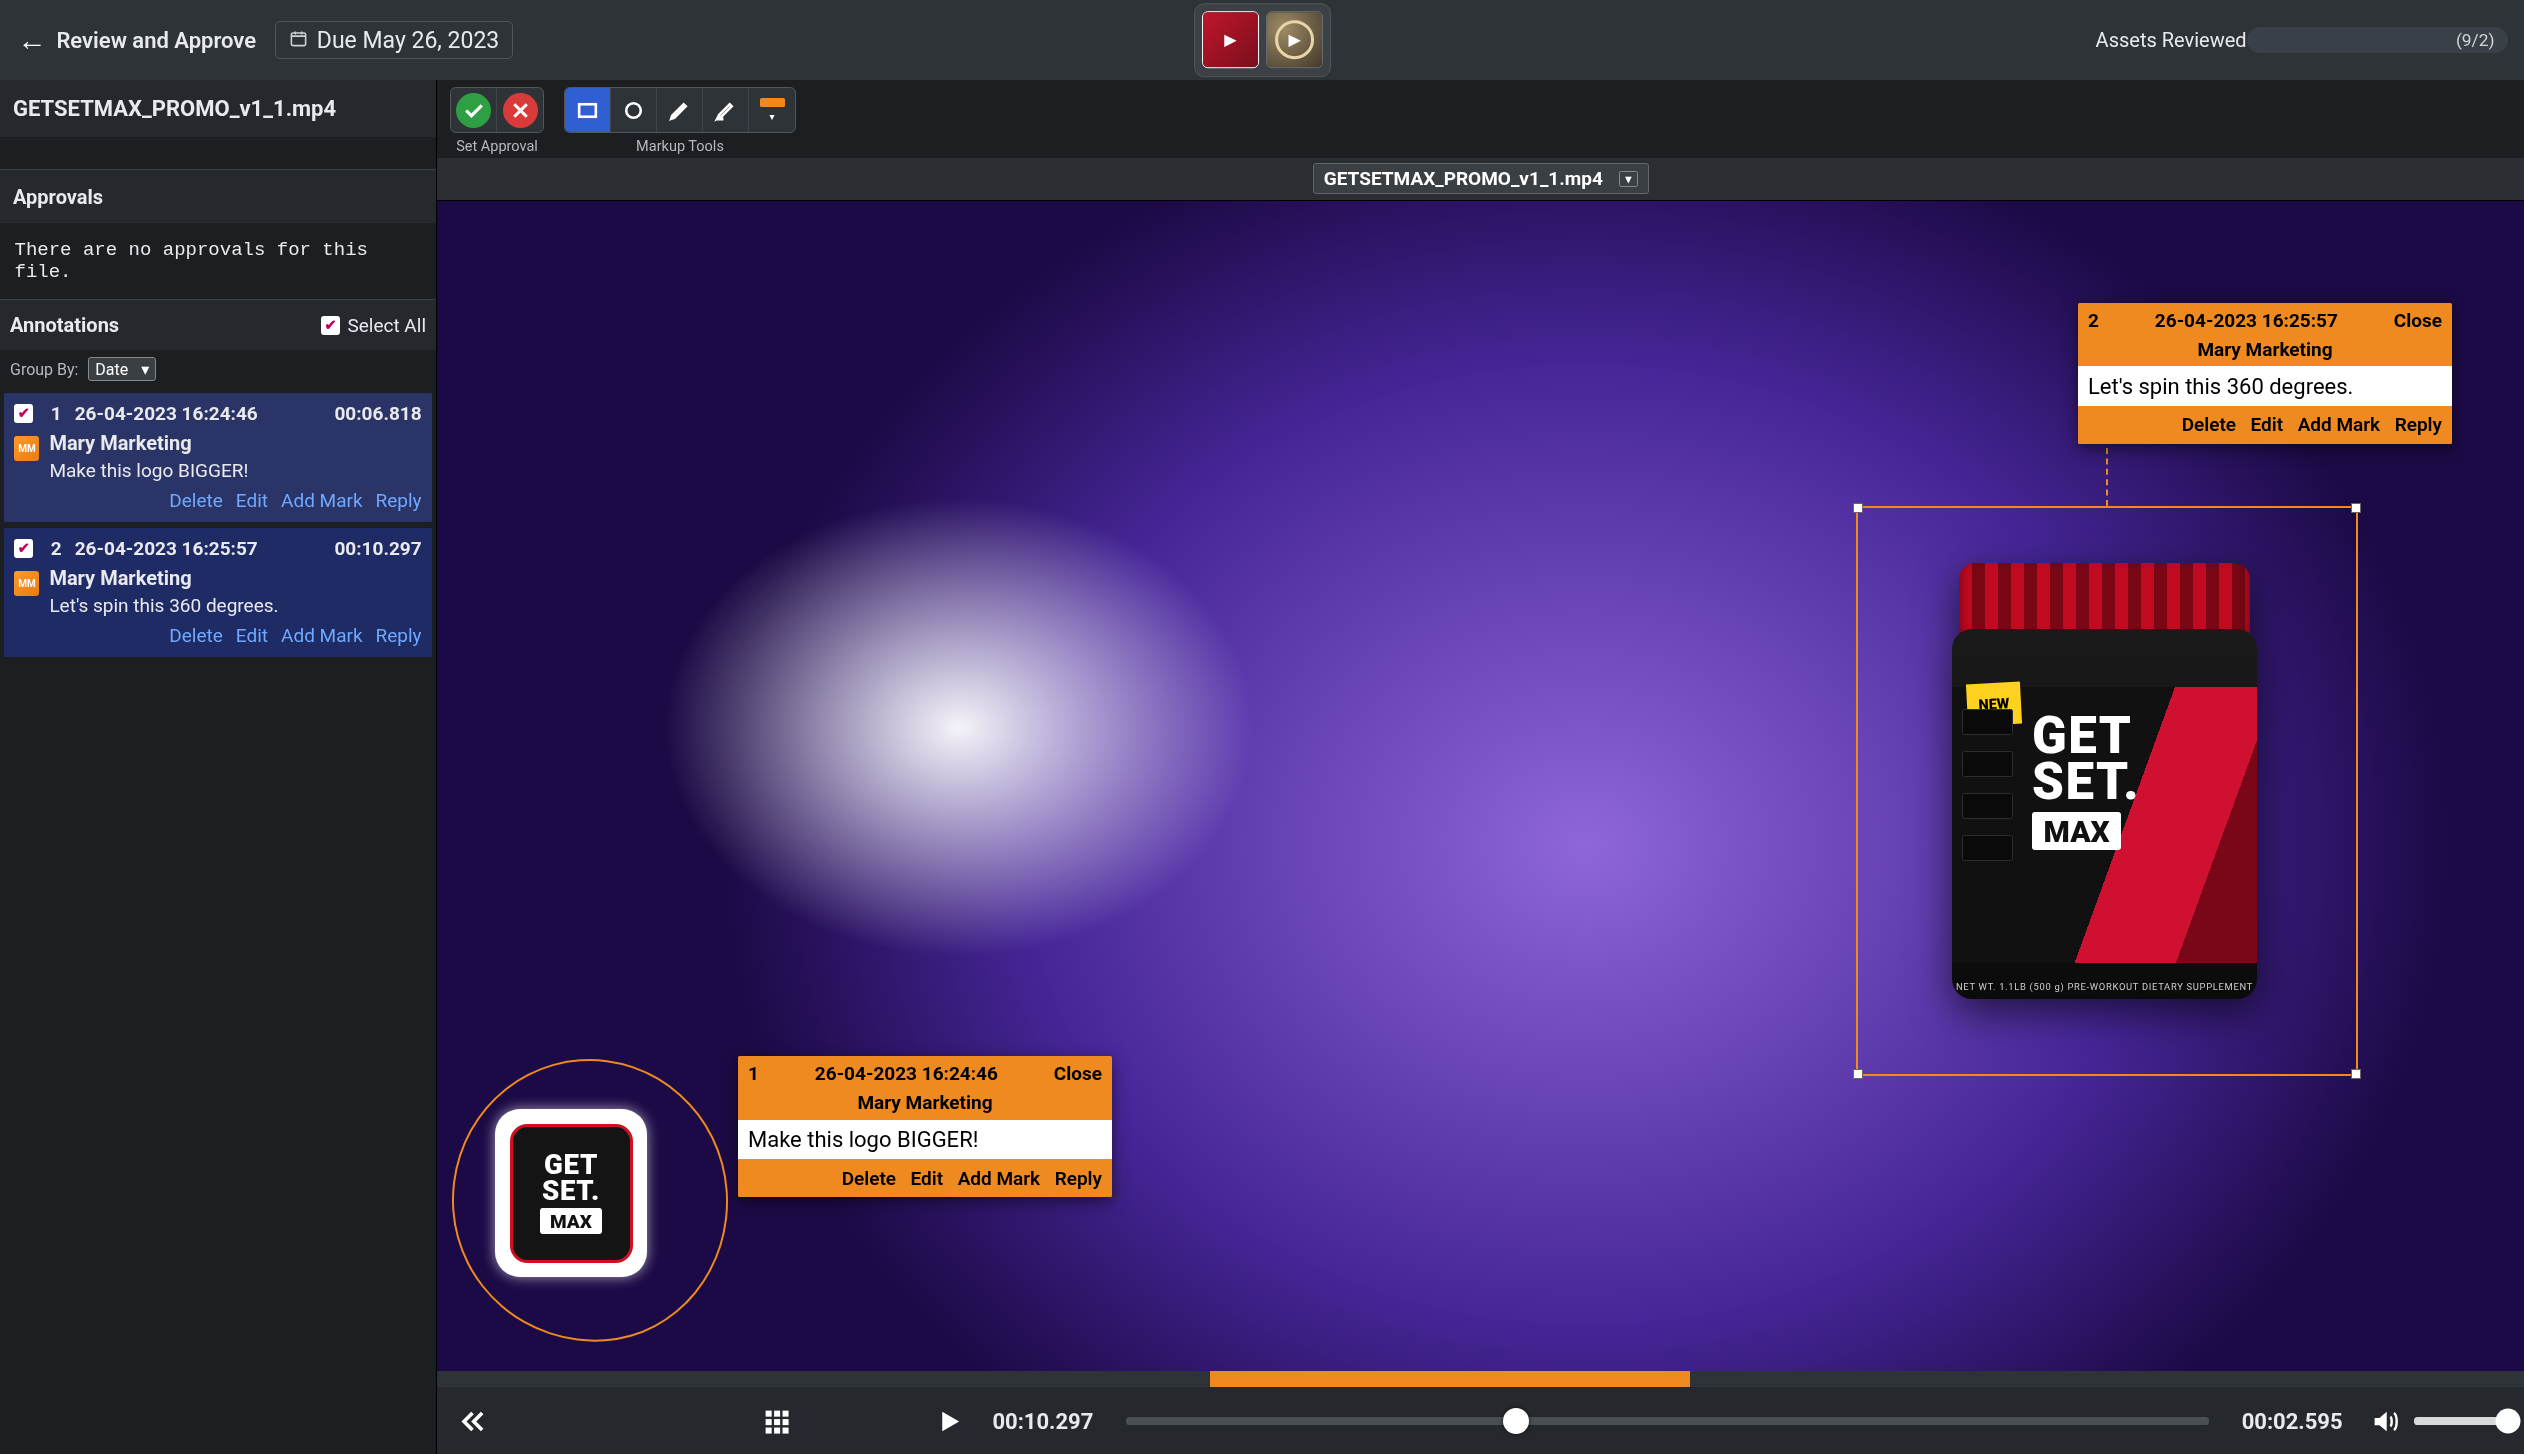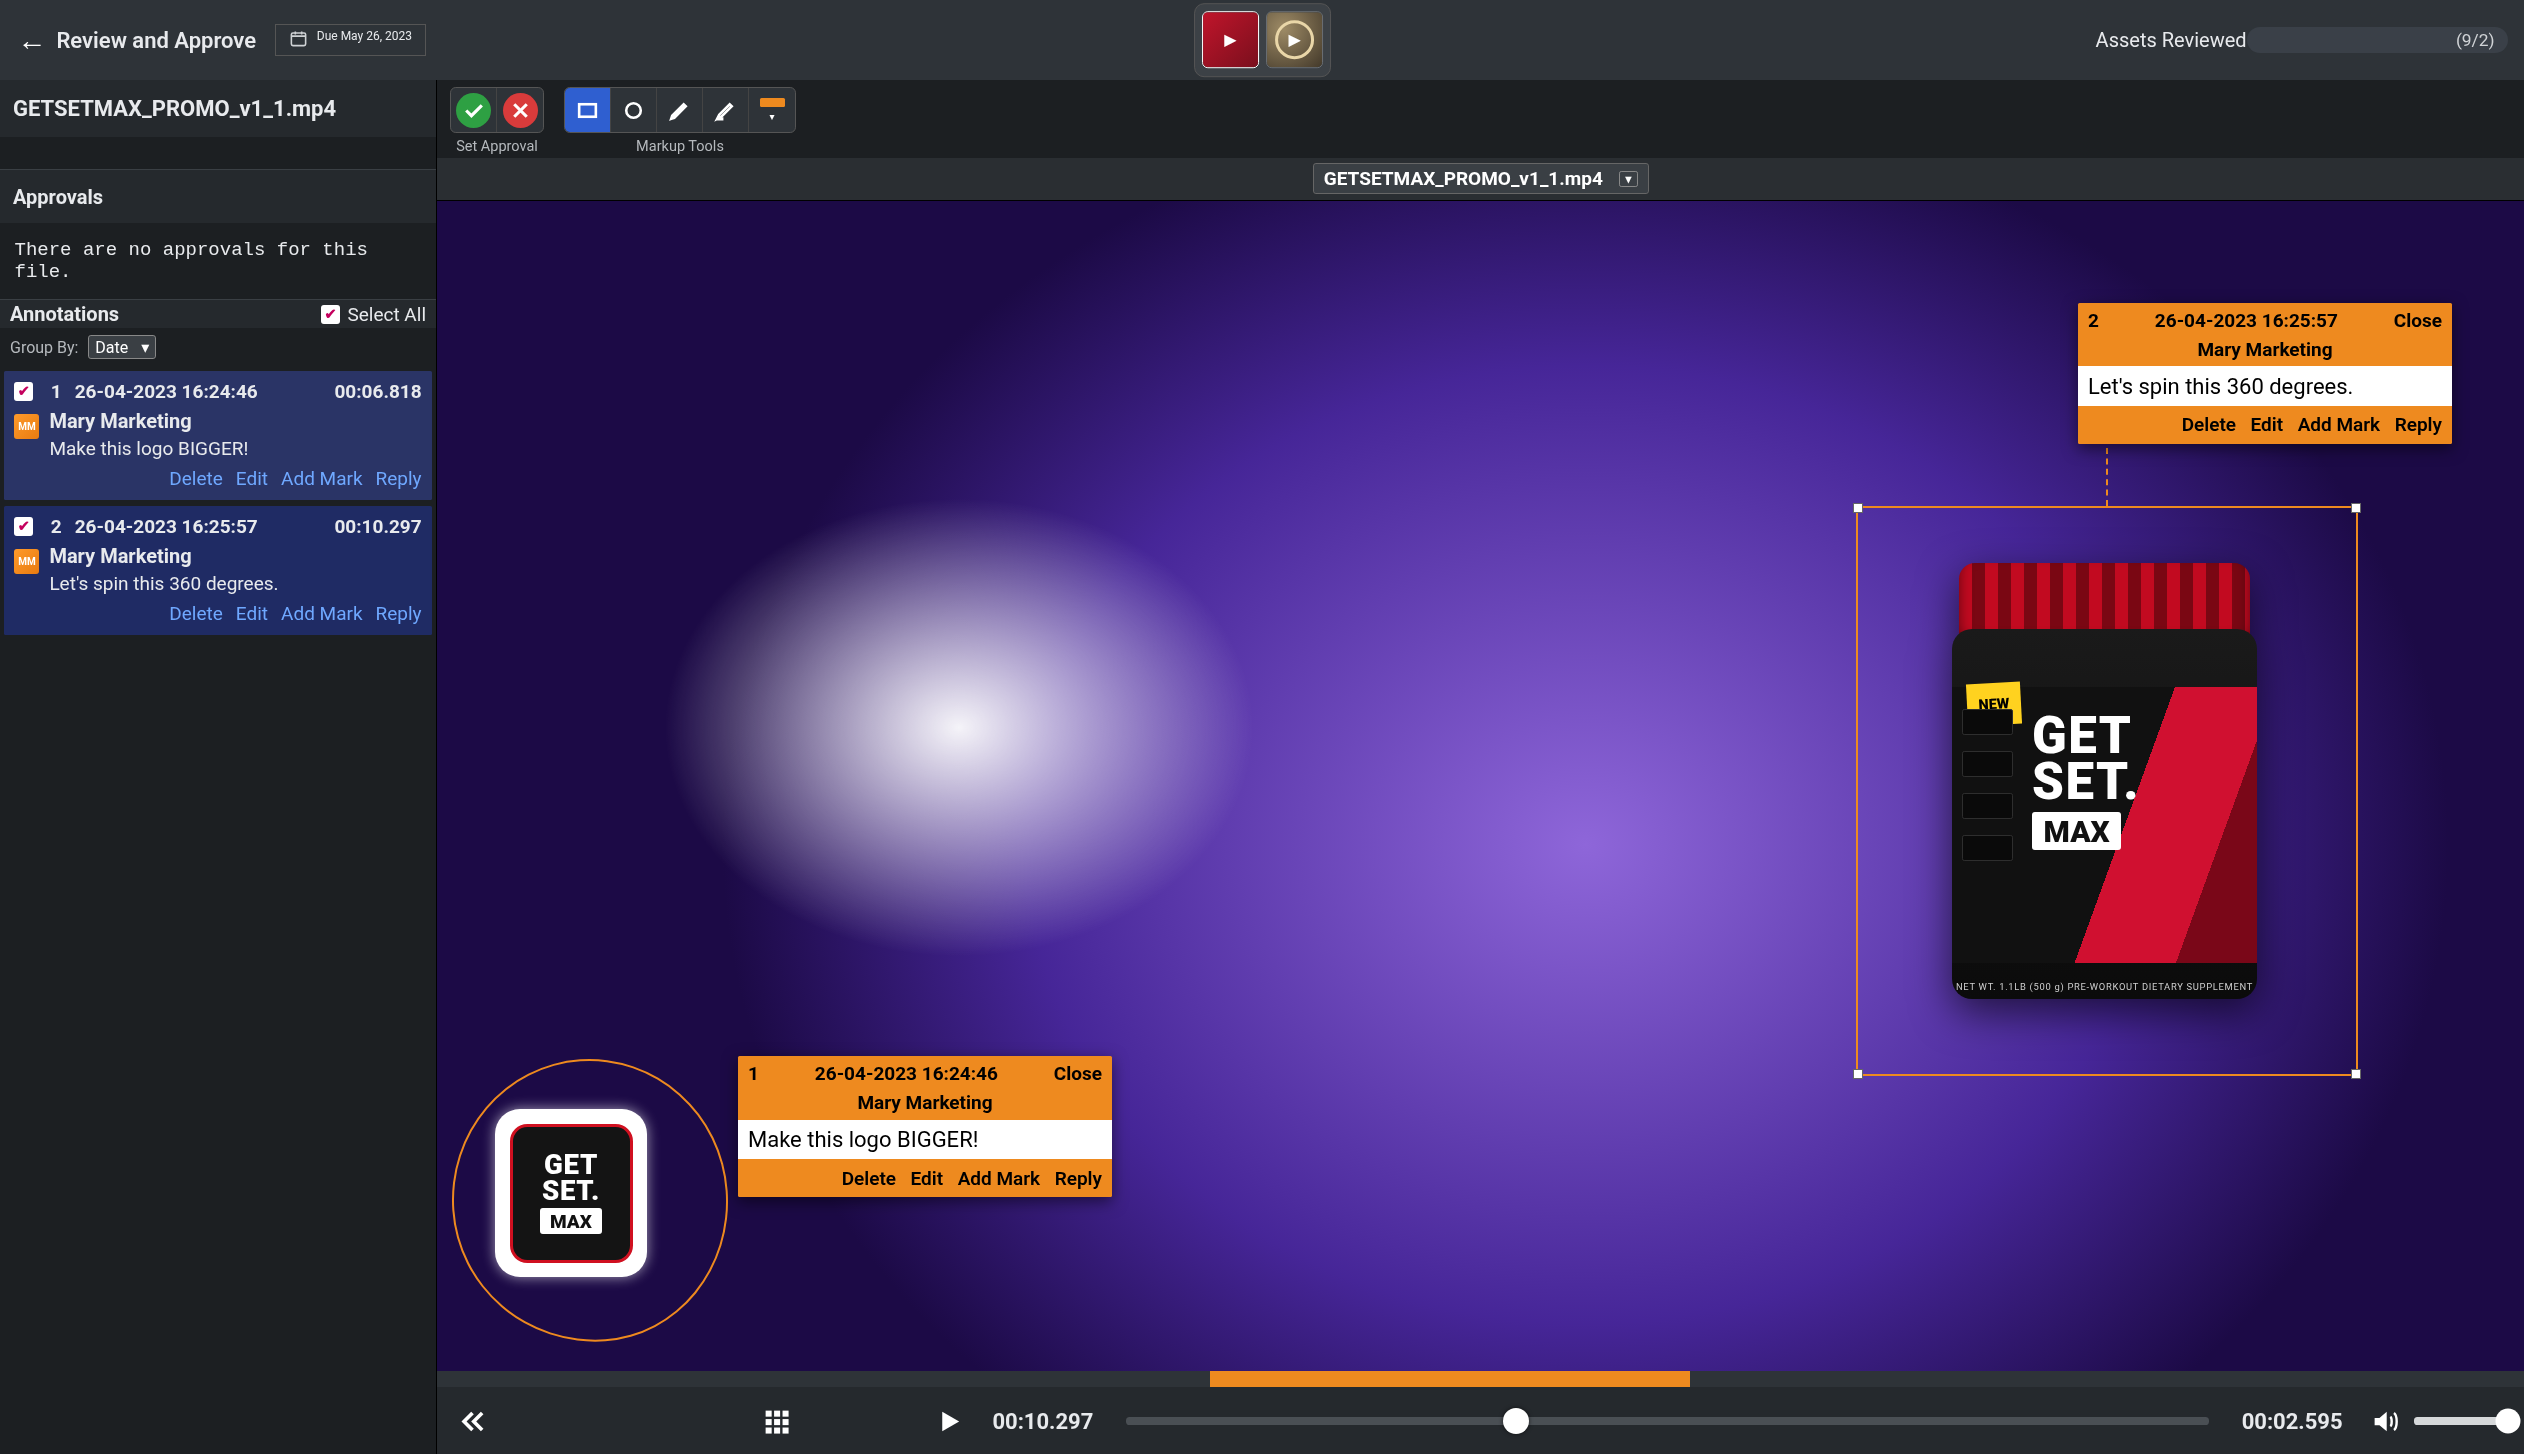--- a/index.html
+++ b/index.html
@@ -17,41 +17,41 @@
     --border:#494f55;
   }
   *{box-sizing:border-box;font-family:-apple-system,BlinkMacSystemFont,"Segoe UI",Roboto,Arial,sans-serif;}
   html,body{margin:0;padding:0;height:100%;background:var(--bg0);color:var(--text);}
   body{display:flex;flex-direction:column;width:2525px;height:1455px;overflow:hidden;}
 
   
   .topbar{display:flex;align-items:center;height:80px;padding:0 17.4px;background:var(--bg2);position:relative;}
   .back-arrow{font-size:29px;color:#fff;cursor:pointer;margin-right:10px;}
   .topbar-title{font-size:22px;font-weight:600;}
-  .due-chip{margin-left:19px;display:flex;align-items:flex-start;gap:8.7px;border:1.5px solid #555;border-radius:0;padding:4.4px 13px;font-size:12px;background:var(--bg2);cursor:pointer;}
+  .due-chip{margin-left:19px;display:flex;align-items:flex-end;gap:8.7px;border:1.5px solid #555;border-radius:5px;padding:4.4px 13px;font-size:23px;background:var(--bg2);cursor:pointer;}
   .due-chip svg{width:19px;height:19px;}
   .center-thumbs{position:absolute;left:50%;top:50%;transform:translate(-50%,-50%);display:flex;gap:7.3px;background:#3c4146;border:1.5px solid #555;border-radius:10px;padding:7.3px;}
   .thumb{width:57px;height:57px;border-radius:5.8px;border:1.5px solid #6a6f74;overflow:hidden;position:relative;cursor:pointer;display:flex;align-items:center;justify-content:center;}
   .thumb.sel{border-color:#fff;}
   .thumb .grad{position:absolute;inset:0;background:linear-gradient(135deg,#c0152b,#7a0f1d);}
   .thumb .play{position:absolute;inset:0;display:flex;align-items:center;justify-content:center;font-size:16px;color:#fff;}
   .thumb2-bg{position:absolute;inset:0;background:radial-gradient(circle at 30% 30%,#9e8b66,#43392a);}
   .thumb2-ring{position:absolute;width:39px;height:39px;border:3.6px solid #e9d6a8;border-radius:50%;}
   .topbar-right{margin-left:auto;display:flex;align-items:center;}
   .ar-label{font-size:20px;}
   .progress-shell{width:261px;height:26px;border-radius:13px;background:#3a4048;display:flex;align-items:center;justify-content:flex-end;padding:0 13px;color:#d0d3d6;font-size:17.4px;}
 
   
   .body{flex:1;display:flex;min-height:0;}
   .sidebar{width:437px;background:var(--bg0);display:flex;flex-direction:column;border-right:0.7px solid #000;}
   .file-title{background:var(--bg1);padding:16px 13px;font-size:22px;font-weight:700;}
   .sb-spacer{height:32px;background:var(--bg0);}
   .sb-hdr{background:var(--bg1);font-size:20px;font-weight:700;padding:14.5px 13px;border-top:0.7px solid #3a3f44;}
   .sb-note{padding:16px 14.5px;font-size:19px;font-family:Liberation Mono, monospace;}
-  .ann-hdr{display:flex;align-items:center;justify-content:space-between;background:var(--bg1);padding:2px 10px;border-top:0.7px solid #3a3f44;}
+  .ann-hdr{display:flex;align-items:center;justify-content:space-between;background:var(--bg1);padding:13px 10px;border-top:0.7px solid #3a3f44;}
   .ann-hdr .ttl{font-size:20px;font-weight:700;}
   .sel-all{display:flex;align-items:center;gap:7.3px;font-size:19px;}
   .chk{width:19px;height:19px;border-radius:2.9px;background:#fff;display:flex;align-items:center;justify-content:center;cursor:pointer;}
   .chk.on::after{content:"✔";color:#c4005d;font-size:14.5px;font-weight:bold;}
   .groupby{display:flex;align-items:center;gap:10px;padding:7.3px 10px;font-size:16px;color:var(--muted);}
   .mini-select{border:0.7px solid #888;border-radius:2.9px;background:var(--bg3);color:#fff;padding:1.5px 5.8px;display:flex;align-items:center;gap:13px;font-size:16px;cursor:pointer;}
   .ann-list{display:flex;flex-direction:column;gap:5.8px;padding:4.4px;}
   .ann{background:var(--blue-panel);border-radius:1.5px;padding:8.7px 10px 10px 10px;}
   .ann.alt{background:var(--blue-panel-alt);}
   .ann-r1{display:flex;align-items:center;gap:13px;font-size:19px;}

